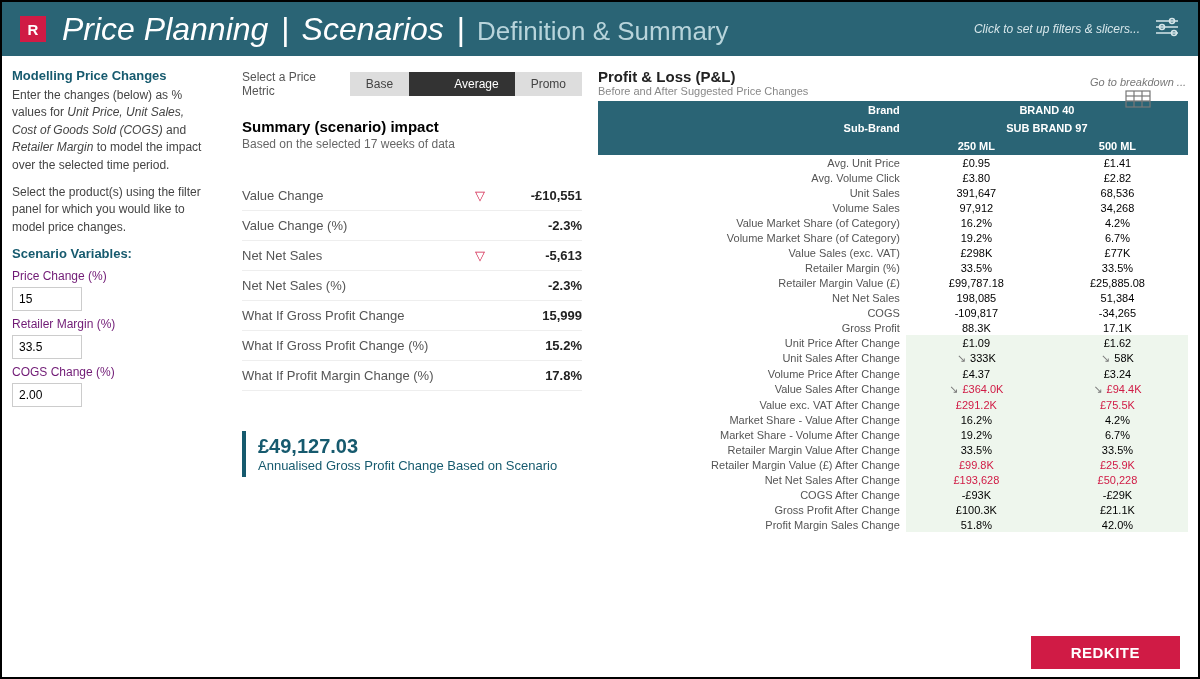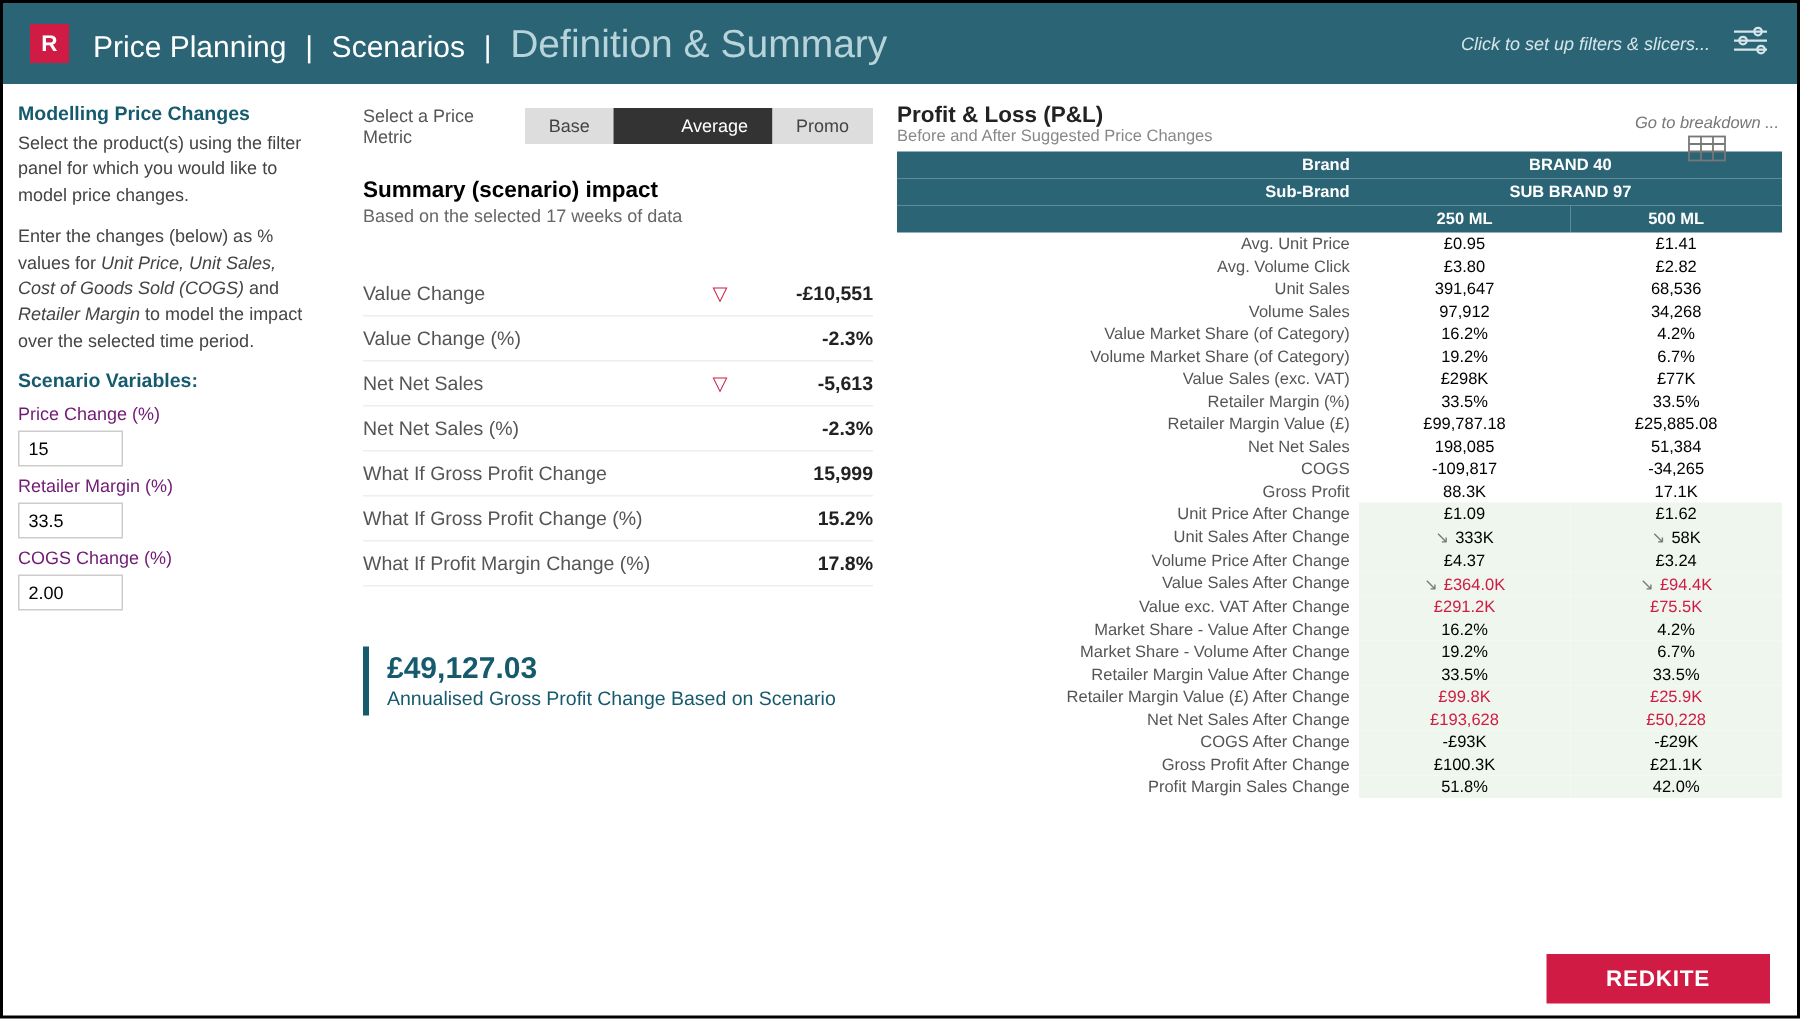--- a/index.html
+++ b/index.html
@@ -26,21 +26,21 @@
     color: #fff;
     width: 26px;
     height: 26px;
     display: flex;
     align-items: center;
     justify-content: center;
     font-weight: bold;
     font-size: 15px;
     margin-right: 16px;
   }
-  .title-main { font-size: 20px; font-weight: 300; }
+  .title-main { font-size: 32px; font-weight: 300; font-style: italic; }
   .title-sep { margin: 0 8px; font-weight: 200; }
   .title-sub { font-size: 26px; font-weight: 300; color: #b8d4db; }
   .filters-link {
     margin-left: auto;
     font-size: 12px;
     color: #d6e6ea;
     font-style: italic;
     cursor: pointer;
     margin-right: 14px;
   }
@@ -177,24 +177,24 @@
       <line x1="2" y1="17" x2="24" y2="17"></line>
         <circle cx="20" cy="17" r="2.5"></circle>
     </svg>
   </span>
 </div>
 
 <div class="body-row">
 
   <div class="sidebar">
     <h4>Modelling Price Changes</h4>
-    <p>Select the product(s) using the filter panel for which you would like to model price changes.</p>
     <p>
       <span>Enter the changes (below) as % values for </span><em>Unit Price, Unit Sales, Cost of Goods Sold (COGS)</em><span> and </span><em>Retailer Margin</em><span> to model the impact over the selected time period.</span>
     </p>
+    <p>Select the product(s) using the filter panel for which you would like to model price changes.</p>
     <div class="scenario-vars">
       <h4>Scenario Variables:</h4>
       <div class="var-label">Price Change (%)</div>
       <input value="15" style="">
       <div class="var-label">Retailer Margin (%)</div>
       <input value="33.5" style="">
       <div class="var-label">COGS Change (%)</div>
       <input value="2.00" style="">
     </div>
   </div>

